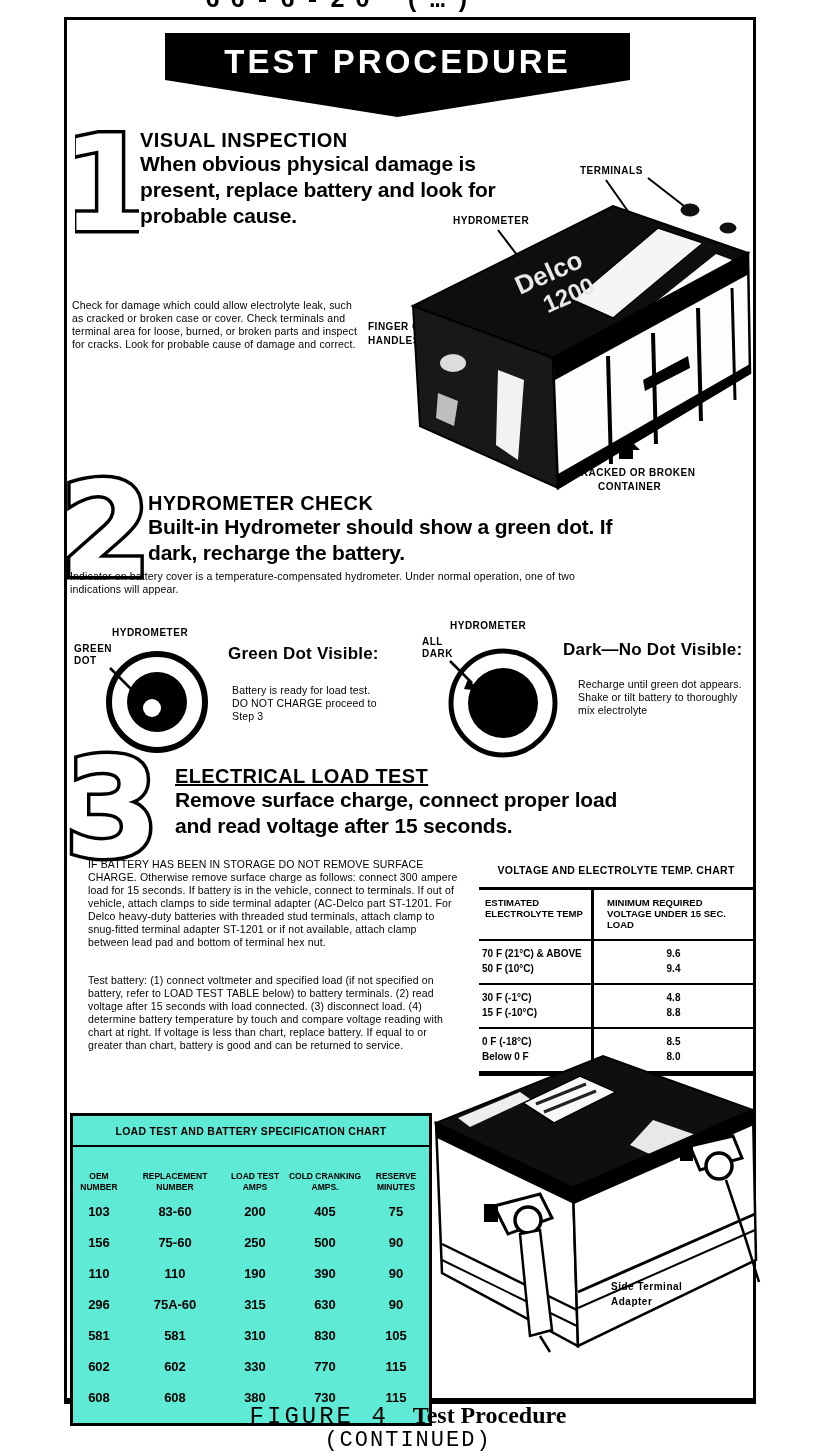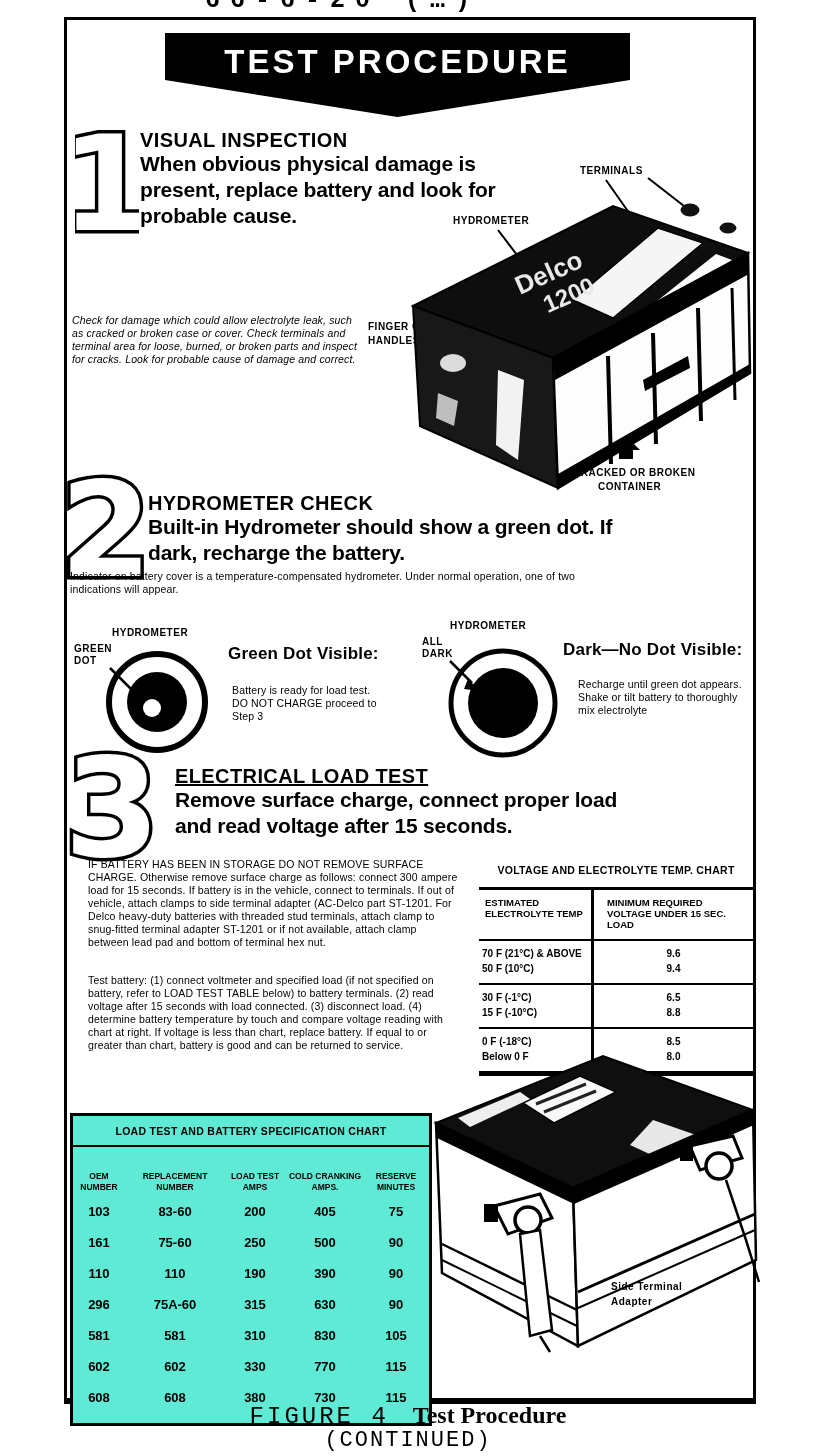--- a/index.html
+++ b/index.html
@@ -81,21 +81,21 @@
 
   <div class="abs banner">
     <div class="banner-text">TEST PROCEDURE</div>
   </div>
 
   <svg class="abs num-svg" style="left:75px; top:124px;" width="64" height="124" viewBox="0 0 64 124">
     <text x="32" y="106" font-size="132" text-anchor="middle">1</text>
   </svg>
   <div class="abs step-sub" style="left:140px; top:151px; width:360px;">When obvious physical damage is present, replace battery and look for probable cause.</div>
   <div class="abs step-title" style="left:140px; top:129px;">VISUAL INSPECTION</div>
-  <div class="abs small" style="left:72px; top:314px; width:288px;font-style:italic;">Check for damage which could allow electrolyte leak, such as cracked or broken case or cover. Check terminals and terminal area for loose, burned, or broken parts and inspect for cracks. Look for probable cause of damage and correct.</div>
+  <div class="abs small" style="left:72px; top:299px; width:288px;">Check for damage which could allow electrolyte leak, such as cracked or broken case or cover. Check terminals and terminal area for loose, burned, or broken parts and inspect for cracks. Look for probable cause of damage and correct.</div>
 
   <svg class="abs" style="left:358px; top:158px;" width="400" height="342" viewBox="0 0 400 342">
 
     <text class="lbl" x="222" y="16">TERMINALS</text>
     <line x1="248" y1="22" x2="300" y2="96" stroke="#000" stroke-width="2"></line>
     <line x1="290" y1="20" x2="326" y2="48" stroke="#000" stroke-width="2"></line>
     <text class="lbl" x="95" y="66">HYDROMETER</text>
     <line x1="140" y1="72" x2="175" y2="118" stroke="#000" stroke-width="2"></line>
     <text class="lbl" x="10" y="172">FINGER GRIP</text>
     <text class="lbl" x="10" y="186">HANDLES</text>
@@ -182,21 +182,21 @@
               <div class="vc2">9.6</div>
             </div>
             <div class="vrow">
               <div class="vc1">50 F (10°C)</div>
               <div class="vc2">9.4</div>
             </div>
           </div>
           <div class="vgroup">
             <div class="vrow">
               <div class="vc1">30 F (-1°C)</div>
-              <div class="vc2">6.5</div>
+              <div class="vc2">4.8</div>
             </div>
             <div class="vrow">
               <div class="vc1">15 F (-10°C)</div>
               <div class="vc2">8.8</div>
             </div>
           </div>
           <div class="vgroup">
             <div class="vrow">
               <div class="vc1">0 F (-18°C)</div>
               <div class="vc2">8.5</div>
@@ -221,21 +221,21 @@
       </div>
     <div class="lbody">
         <div class="lrow">
           <div>103</div>
           <div>83-60</div>
           <div>200</div>
           <div>405</div>
           <div>75</div>
         </div>
         <div class="lrow">
-          <div>161</div>
+          <div>156</div>
           <div>75-60</div>
           <div>250</div>
           <div>500</div>
           <div>90</div>
         </div>
         <div class="lrow">
           <div>110</div>
           <div>110</div>
           <div>190</div>
           <div>390</div>

